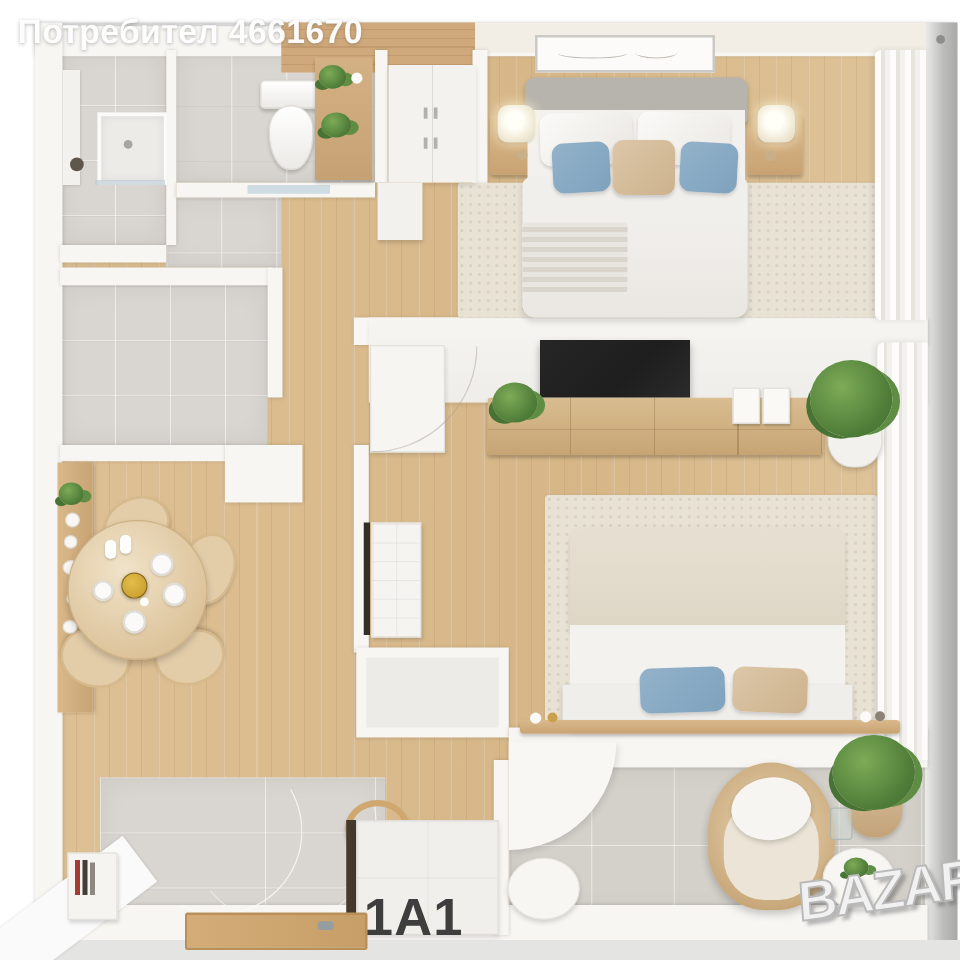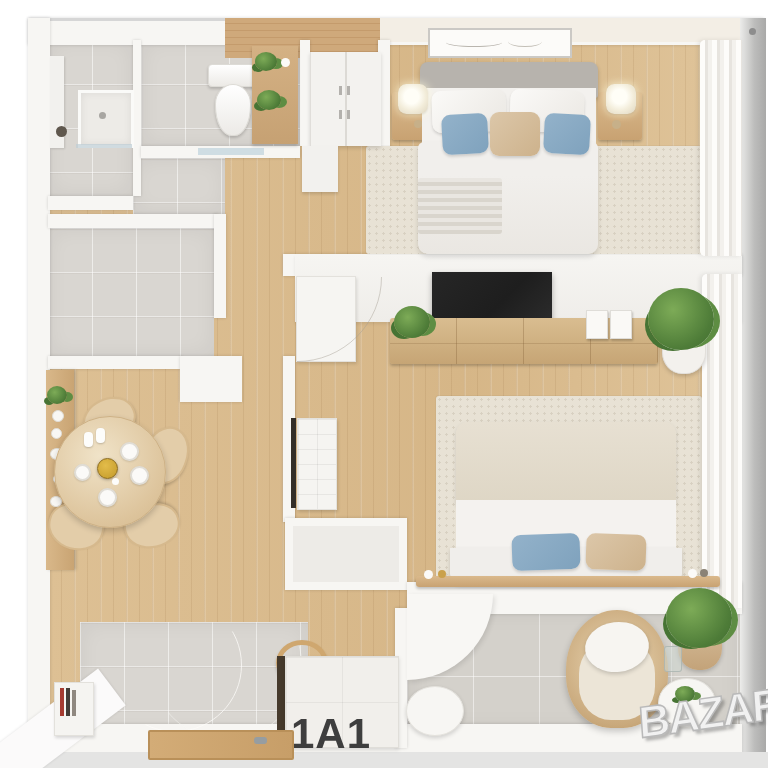--- a/index.html
+++ b/index.html
@@ -196,14 +196,15 @@
   <div class="abs round" style="left:406px;top:686px;width:56px;height:48px;background:#f7f6f3;border:1px solid #e4e2dd;box-shadow:0 2px 4px rgba(0,0,0,.16);z-index:5;"></div>
   <div class="abs" style="left:566px;top:610px;width:102px;height:118px;background:radial-gradient(circle at 50% 45%,#d9bf97 40%,var(--wicker,#c5a276) 75%,#b6925f);border-radius:50% 50% 44% 44%;box-shadow:0 3px 7px rgba(0,0,0,.22);z-index:5;"></div>
   <div class="abs" style="left:579px;top:640px;width:76px;height:80px;background:#ece5d7;border-radius:42%;z-index:6;"></div>
   <div class="abs" style="left:585px;top:622px;width:64px;height:50px;background:#f7f5f1;border-radius:50%;transform:rotate(-7deg);box-shadow:0 2px 4px rgba(0,0,0,.18);z-index:7;"></div>
   <div class="abs round" style="left:658px;top:678px;width:56px;height:48px;background:#f7f6f3;border:1px solid #e4e2dd;box-shadow:0 2px 4px rgba(0,0,0,.16);z-index:5;"></div>
   <div class="abs plant" style="left:675px;top:686px;width:20px;height:16px;z-index:6;"></div>
   <div class="abs plant" style="left:666px;top:588px;width:66px;height:60px;z-index:7;"></div>
   <div class="abs" style="left:678px;top:622px;width:44px;height:48px;background:linear-gradient(180deg,#d6bc9b,#c3a379);border-radius:45%;box-shadow:0 2px 4px rgba(0,0,0,.2);z-index:6;"></div>
   <div class="abs" style="left:664px;top:646px;width:16px;height:24px;background:rgba(205,215,210,.55);border:1px solid rgba(170,180,175,.8);border-radius:3px;z-index:6;"></div>
 
+  <div class="abs" id="wm-user">Потребител 4661670</div>
   <div class="abs" id="wm-brand">BAZAR</div>
 </div>
 
 </body></html>

